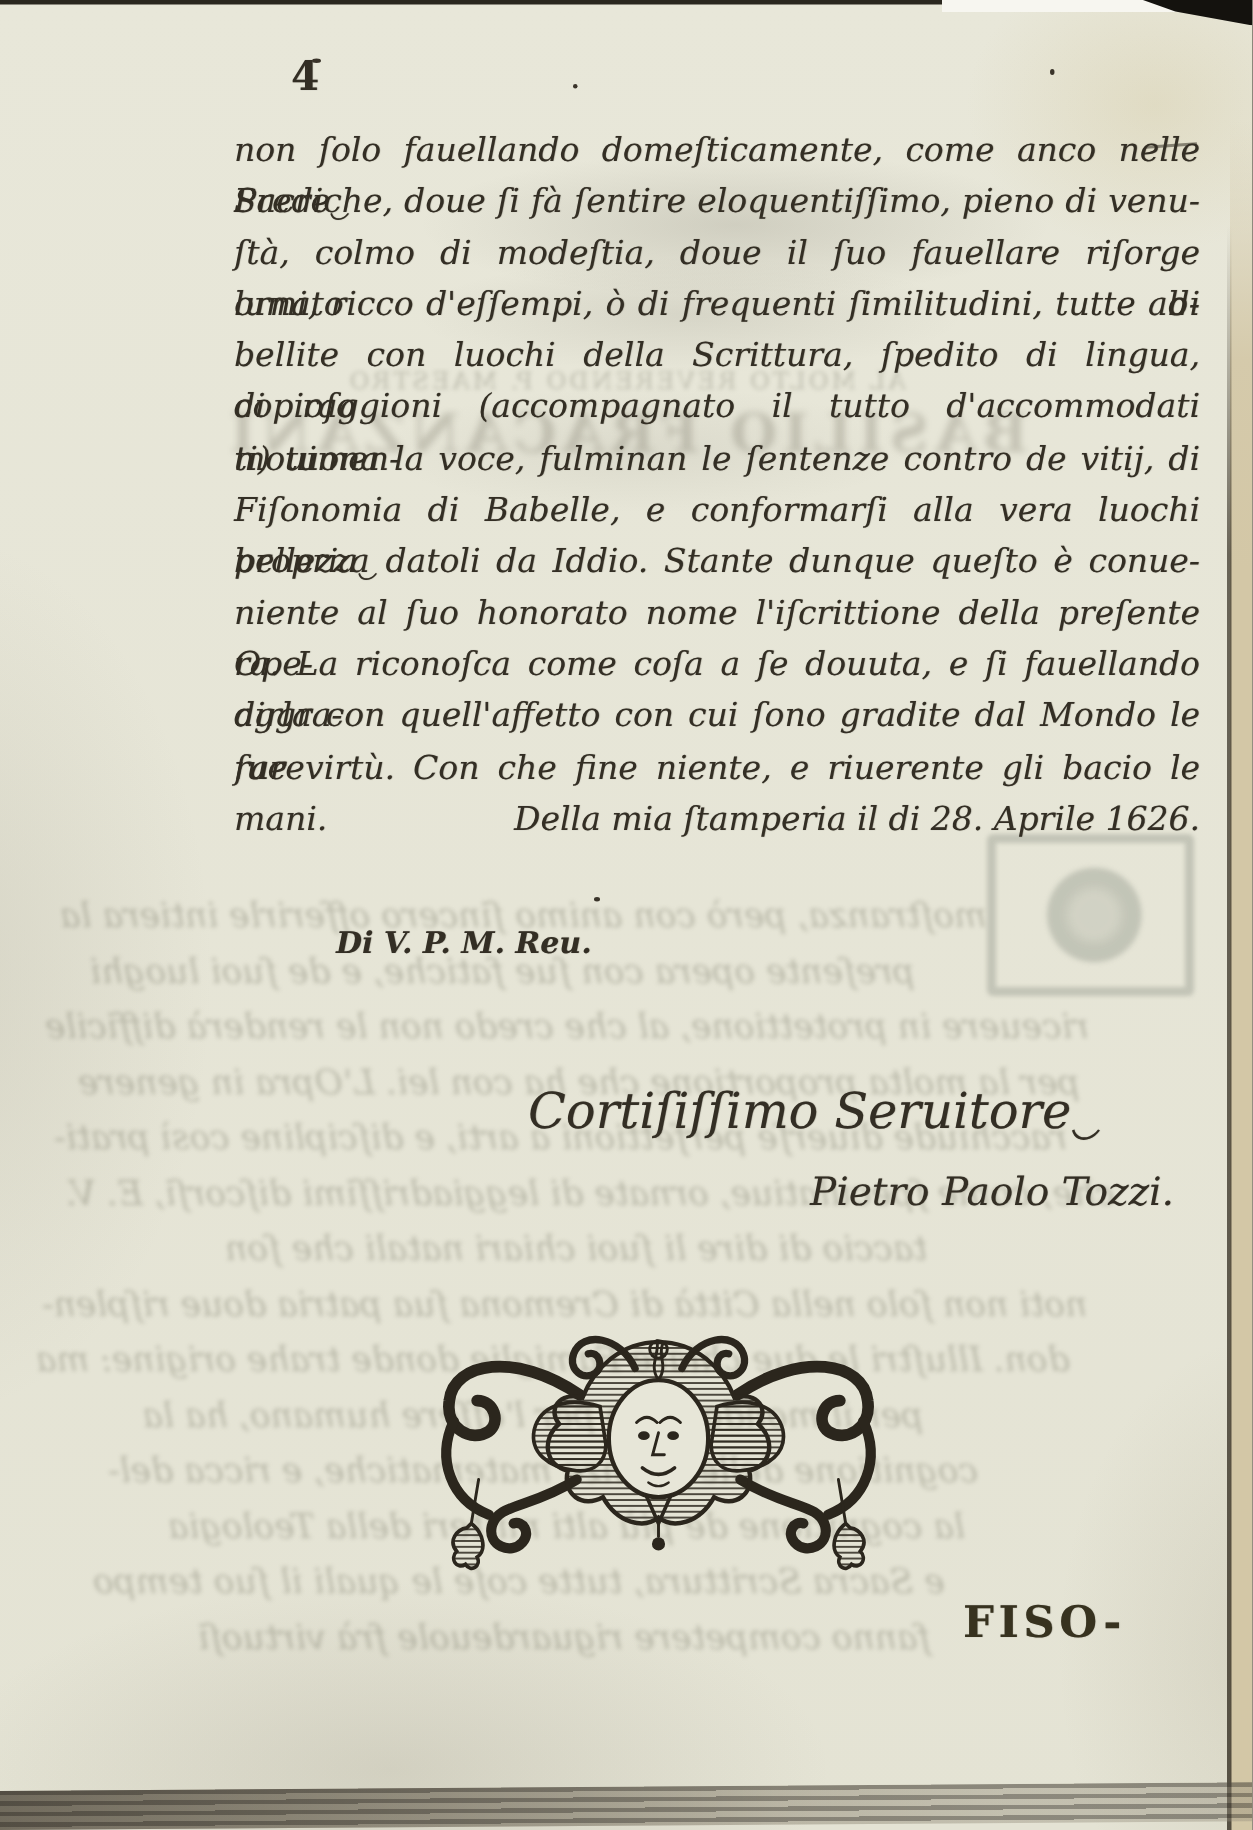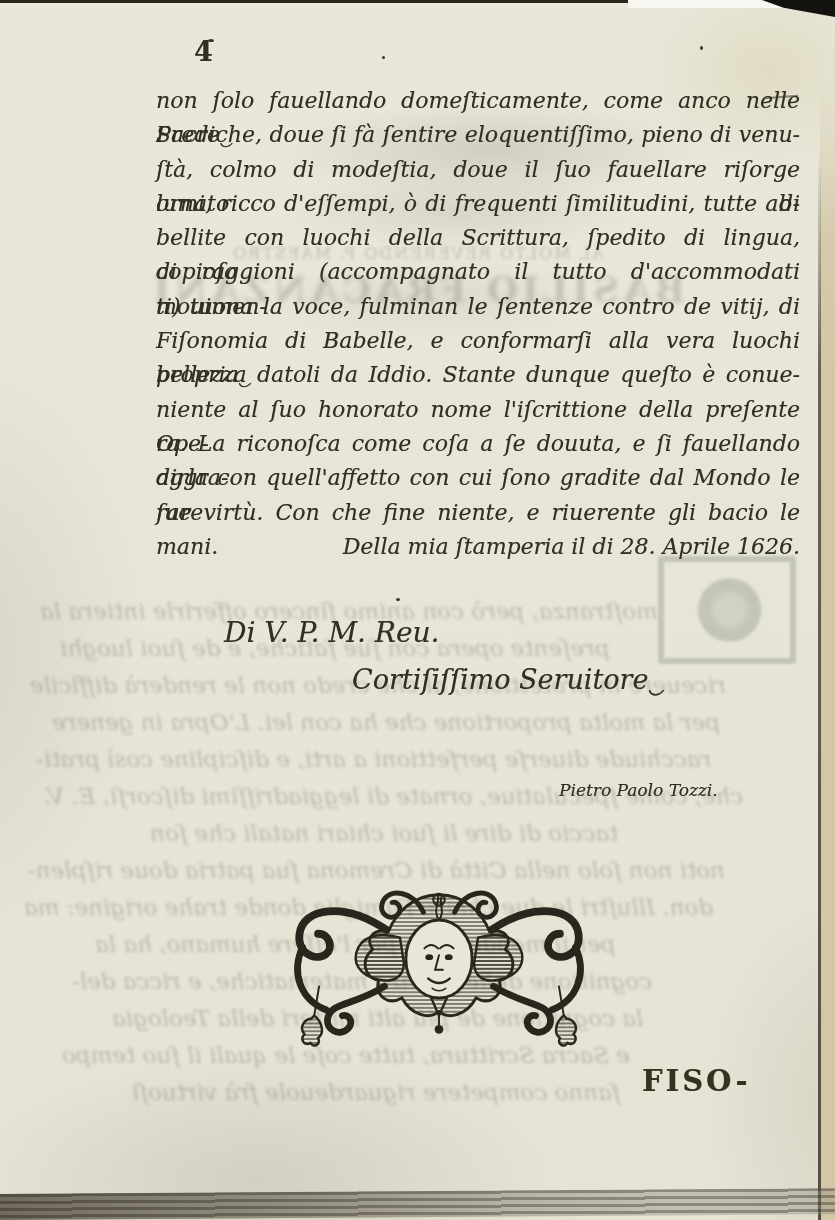--- a/index.html
+++ b/index.html
@@ -20,23 +20,23 @@
   .it{font-style:italic;}
   .abs{position:absolute;}
 
   
   .textblock{position:absolute;left:156px;top:84px;width:644px;
     font-style:italic;font-size:22px;line-height:34.3px;}
   .line{text-align:justify;text-align-last:justify;height:34.3px;}
   .dateline{padding-left:34px;height:34.3px;text-align:right;}
 
   .pagenum{left:194px;top:36px;font-size:27px;font-weight:600;}
-  .salutation{left:224px;top:616px;font-size:28px;}
-  .closing{left:352px;top:660px;font-size:27px;}
-  .signature{left:559px;top:780px;font-size:17px;}
+  .salutation{left:224px;top:616px;font-size:20px;font-weight:bold;}
+  .closing{left:352px;top:717px;font-size:33px;}
+  .signature{left:540px;top:780px;font-size:26px;}
   .catchword{left:642px;top:1064px;font-size:29px;font-weight:700;letter-spacing:3px;color:#37321f;font-style:normal;}
 
   
   .bleed{position:absolute;inset:0;pointer-events:none;}
   .bleedline{position:absolute;font-style:italic;font-size:23px;white-space:nowrap;
     color:rgba(104,102,86,.33);transform:scaleX(-1);filter:blur(1.4px);}
   .bleedhead-sm{position:absolute;left:0;width:835px;text-align:center;top:244px;
     font-size:16px;letter-spacing:2px;color:rgba(104,102,86,.30);transform:scaleX(-1);filter:blur(1.5px);}
   .bleedhead-lg{position:absolute;left:0;width:835px;text-align:center;top:268px;
     font-size:36px;font-weight:700;letter-spacing:4px;color:rgba(104,102,86,.26);transform:scaleX(-1);filter:blur(2.2px);}

